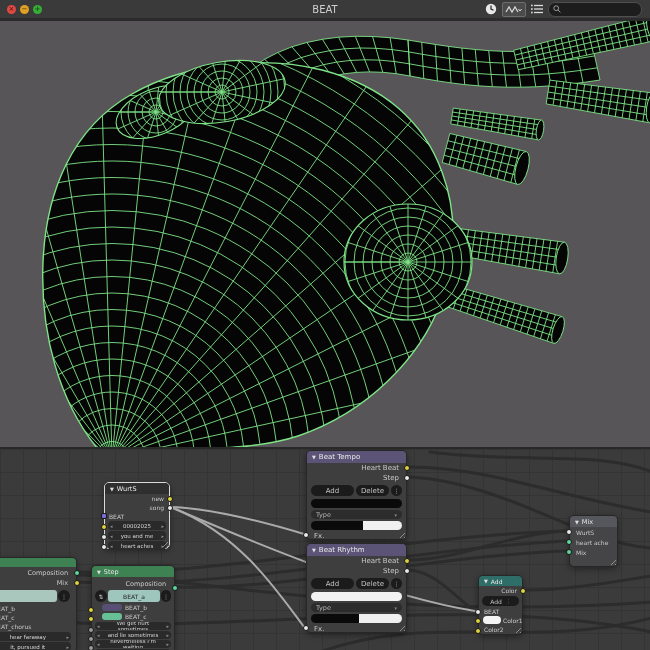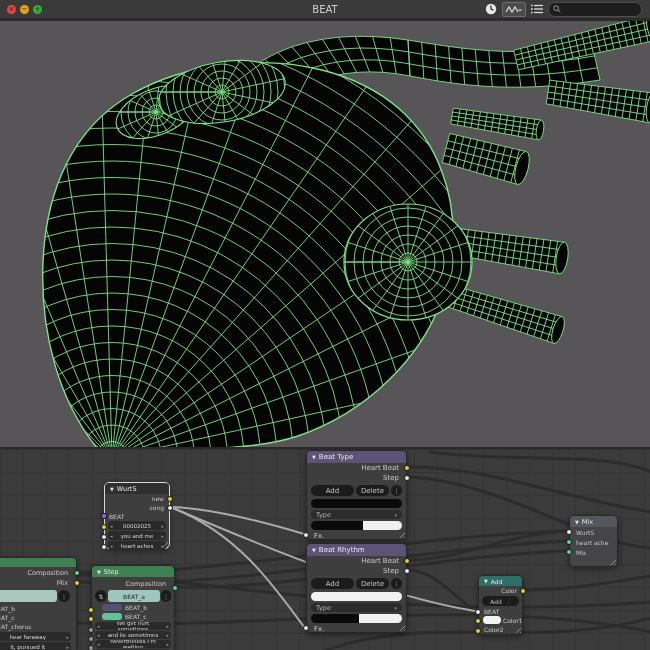--- a/index.html
+++ b/index.html
@@ -518,21 +518,21 @@
     <span class="sock sk-p sk-l" style="top:30px;"></span>
     <span class="sock sk-y sk-l" style="top:41px;"></span>
     <span class="sock sk-w sk-l" style="top:51px;"></span>
     <span class="sock sk-w sk-l" style="top:61px;"></span>
     <span class="rsz"></span>
   </div>
 
   <div class="node" style="left:306px;top:1px;width:101px;height:90px;">
     <div class="nhead" style="height:12px;background:#5c5477;font-size:7px;">
       <span class="tri">▼</span>
-      <span>Beat Type</span>
+      <span>Beat Tempo</span>
     </div>
     <div class="row r-out" style="height:10px;padding-right:7px;font-size:7px;">Heart Beat</div>
     <div class="row r-out" style="height:10px;padding-right:7px;font-size:7px;">Step</div>
     <div class="row" style="height:11px;margin:2px 4px 0;gap:2px;">
       <div class="btn" style="flex:1.3;height:11px;font-size:7px;">Add</div>
       <div class="btn" style="flex:1;height:11px;font-size:7px;">Delete</div>
       <div class="btn" style="width:11px;height:11px;font-size:6px;">⋮</div>
     </div>
     <div style="height:9px;margin:3px 4px 0;background:#0a0a0a;border-radius:5px;"></div>
     <div class="row" style="height:9px;margin:2px 4px 0;background:#2c2c2c;border-radius:5px;padding:0 5px;

